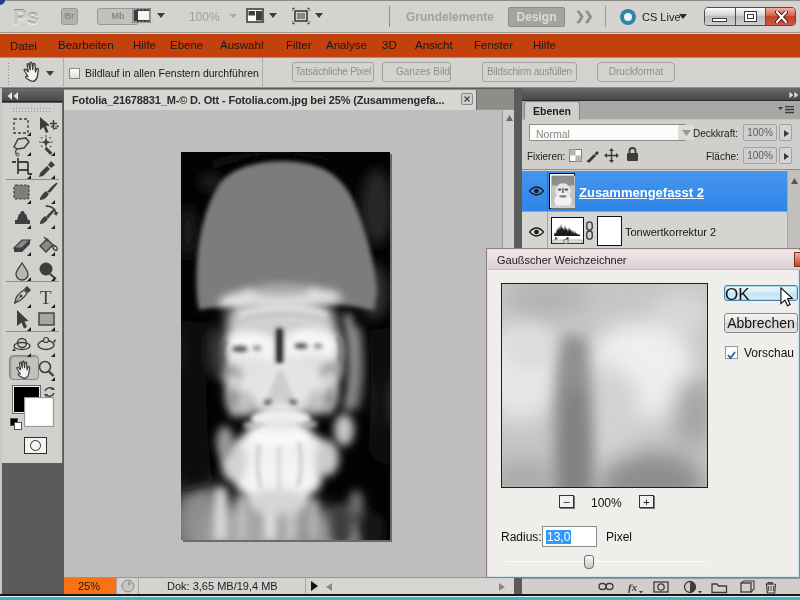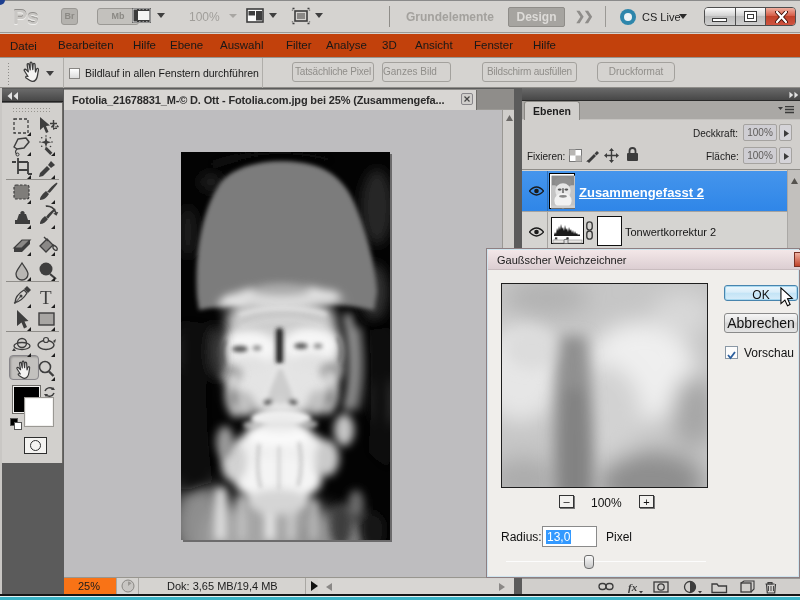--- a/index.html
+++ b/index.html
@@ -101,21 +101,21 @@
 
     <svg class="abs" style="left:21px;top:3px" width="20" height="22" viewBox="0 0 20 22">
       <path d="M5.5 9 C4 7.5 2.5 8.5 3.5 10 L7 15.5 C5 14.5 3.8 16 5.5 17.3 L9 19.5 C11 20.8 13.5 20.5 15 18.5 C16.5 16.5 16.3 15.5 16.8 12.5 C17.3 9.5 18 8 17 7.5 C16 7 15.3 8.3 15 9.5 L14.5 11 L14 3.5 C13.9 2 12.2 2 12.1 3.5 L11.8 8.5 L11 2.3 C10.8 0.8 9.1 0.9 9.1 2.4 L9.2 8.8 L8 3.6 C7.6 2.2 6.1 2.5 6.2 4 L7.3 10.8 Z" fill="#f4f3f2" stroke="#3a3a3a" stroke-width="1.3" stroke-linejoin="round"></path>
     </svg>
     <div class="abs" style="left:46px;top:13px;width:0;height:0;border-left:4px solid transparent;border-right:4px solid transparent;border-top:5px solid #3f3f3f;"></div>
     <div class="abs" style="left:63px;top:0;width:1px;height:30px;background:#b0aeaa;"></div>
     <div class="abs" style="left:69px;top:10px;width:11px;height:11px;background:linear-gradient(#fff,#dcdcdc);border:1px solid #888683;"></div>
     <div class="abs" style="left:85px;top:9px;font-size:10.5px;color:#181818;">Bildlauf in allen Fenstern durchführen</div>
     <div class="abs" style="left:262px;top:0;width:1px;height:30px;background:#b0aeaa;"></div>
     <div class="abs" style="left:292px;top:4px;width:82px;height:20px;border:1px solid #a3a19d;border-radius:3px;color:#908e8a;font-size:10px;text-align:center;line-height:18px;letter-spacing:-0.2px;">Tatsächliche Pixel</div>
-    <div class="abs" style="left:382px;top:4px;width:69px;height:20px;border:1px solid #a3a19d;border-radius:3px;color:#908e8a;font-size:10px;text-align:left;line-height:18px;">Ganzes Bild</div>
+    <div class="abs" style="left:382px;top:4px;width:69px;height:20px;border:1px solid #a3a19d;border-radius:3px;color:#908e8a;font-size:10px;text-align:right;line-height:18px;">Ganzes Bild</div>
     <div class="abs" style="left:482px;top:4px;width:95px;height:20px;border:1px solid #a3a19d;border-radius:3px;color:#908e8a;font-size:10px;text-align:center;line-height:18px;letter-spacing:-0.2px;">Bildschirm ausfüllen</div>
     <div class="abs" style="left:597px;top:4px;width:78px;height:20px;border:1px solid #a3a19d;border-radius:4px;color:#908e8a;font-size:10px;text-align:center;line-height:18px;">Druckformat</div>
   </div>
 
   <div class="abs" style="left:0;top:88px;width:800px;height:512px;background:#5b5b5b;"></div>
 
   <div class="abs" style="left:0;top:88px;width:2px;height:506px;background:#c9c7c4;"></div>
   <div class="abs" style="left:2px;top:89px;width:61px;height:13px;background:linear-gradient(#6a6a6a,#474747);border-bottom:1px solid #222;color:#d8d8d8;">
     <svg class="abs" style="left:5px;top:3px" width="12" height="8" viewBox="0 0 12 8">
         <path d="M5 0 L0.5 4 L5 8 Z M11 0 L6.5 4 L11 8 Z" fill="#e2e2e2"></path>
@@ -428,20 +428,27 @@
   <div class="abs" id="panel" style="left:522px;top:101px;width:278px;height:499px;background:#d1cfcc;">
 
     <div class="abs" style="left:0;top:0;width:278px;height:19px;background:#aaa8a5;border-bottom:1px solid #c5c3c0;">
       <div class="abs" style="left:2px;top:0px;width:56px;height:19px;background:#d1cfcc;border:1px solid #8a8884;border-bottom:none;border-radius:3px 3px 0 0;font-size:10.5px;font-weight:bold;color:#1d1d1d;text-align:center;line-height:19px;">Ebenen</div>
       <svg class="abs" style="left:256px;top:5px" width="16" height="9" viewBox="0 0 16 9">
         <path d="M0 1 L5 1 L2.5 4 Z" fill="#3a3a3a"></path>
         <path d="M7 0.5 h9 M7 3.5 h9 M7 6.5 h9" stroke="#3a3a3a" stroke-width="1.4"></path>
       </svg>
     </div>
 
+    <div class="abs" style="left:7px;top:23px;width:157px;height:17px;background:#fcfbfa;border:1px solid #8f8d89;">
+      <span class="abs" style="left:6px;top:2.5px;font-size:10.5px;color:#8a8886;">Normal</span>
+      <div class="abs" style="left:148px;top:0;width:16px;height:15px;background:#dddcd9;"></div>
+      <svg class="abs" style="left:152px;top:5px" width="9" height="6" viewBox="0 0 9 6">
+        <path d="M0 0 L9 0 L4.5 6 Z" fill="#9a9896"></path>
+      </svg>
+    </div>
     <span class="abs" style="left:171px;top:27px;font-size:10px;color:#1b1b1b;">Deckkraft:</span>
     <div class="abs" style="left:221px;top:23px;width:34px;height:17px;background:#cfced3;border:1px solid #a5a3a0;border-radius:2px;font-size:10px;color:#5e5c5a;text-align:center;line-height:15px;">100%</div>
     <div class="abs" style="left:257px;top:23px;width:13px;height:17px;background:#d5d4d9;border:1px solid #a5a3a0;border-radius:2px;">
       <svg class="abs" style="left:4px;top:5px" width="5" height="7" viewBox="0 0 5 7">
         <path d="M0 0 L5 3.5 L0 7 Z" fill="#3c3c3c"></path>
       </svg>
     </div>
 
     <span class="abs" style="left:5px;top:50px;font-size:10px;color:#1b1b1b;">Fixieren:</span>
     <svg class="abs" style="left:47px;top:48px" width="13" height="13" viewBox="0 0 13 13">
@@ -588,21 +595,21 @@
     <div class="abs" style="left:104px;top:247px;font-size:12px;color:#111;">100%</div>
     <div class="abs" style="left:152px;top:246px;width:15px;height:13px;background:#f2f1ef;border:1px solid #333;box-shadow:1px 1px 0 #777;font-size:11px;text-align:center;line-height:12px;color:#111;">+</div>
     <span class="abs" style="left:14px;top:281px;font-size:12px;color:#111;">Radius:</span>
     <div class="abs" style="left:55px;top:277px;width:55px;height:21px;background:#fff;border:1px solid #8a8a8a;">
       <span class="abs" style="left:3px;top:3px;font-size:12px;color:#fff;background:#3399ff;padding:0 1px;">13,0</span>
     </div>
     <span class="abs" style="left:119px;top:281px;font-size:12px;color:#111;">Pixel</span>
     <div class="abs" style="left:19px;top:312px;width:200px;height:1px;background:#9a9a9a;border-bottom:1px solid #fcfcfc;"></div>
     <div class="abs" style="left:97px;top:306px;width:10px;height:14px;background:linear-gradient(#fafafa,#c8c8c8);border:1px solid #6e6e6e;border-radius:3px 3px 4px 4px;"></div>
 
-    <div class="abs" style="left:237px;top:36px;width:74px;height:16px;background:linear-gradient(#ecf7fd,#d9edf9 45%,#c3e4f6 50%,#d8ecf9);border:1px solid #4884ad;box-shadow:0 0 0 1px #a8d8f0 inset;border-radius:3px;font-size:12px;color:#111;text-align:center;line-height:18px;">OK</div>
+    <div class="abs" style="left:237px;top:36px;width:74px;height:16px;background:linear-gradient(#ecf7fd,#d9edf9 45%,#c3e4f6 50%,#d8ecf9);border:1px solid #4884ad;box-shadow:0 0 0 1px #a8d8f0 inset;border-radius:3px;font-size:17px;color:#111;text-align:left;line-height:18px;">OK</div>
     <div class="abs" style="left:237px;top:64px;width:74px;height:20px;background:linear-gradient(#f6f6f6,#e2e2e2 45%,#d5d5d5 50%,#e4e4e4);border:1px solid #8a8a8a;border-radius:3px;font-size:14px;color:#111;text-align:center;line-height:18px;">Abbrechen</div>
     <div class="abs" style="left:238px;top:97px;width:13px;height:13px;background:#fcfcfc;border:1px solid #8a98a5;">
       <svg width="11" height="11" viewBox="0 0 11 11">
         <path d="M2 5 L4.5 8 L9 2" fill="none" stroke="#2b5f9e" stroke-width="1.8"></path>
       </svg>
     </div>
     <span class="abs" style="left:257px;top:97px;font-size:12px;color:#111;">Vorschau</span>
   </div>
 
   <svg class="abs" style="left:780px;top:287px" width="15" height="21" viewBox="0 0 17 24">

